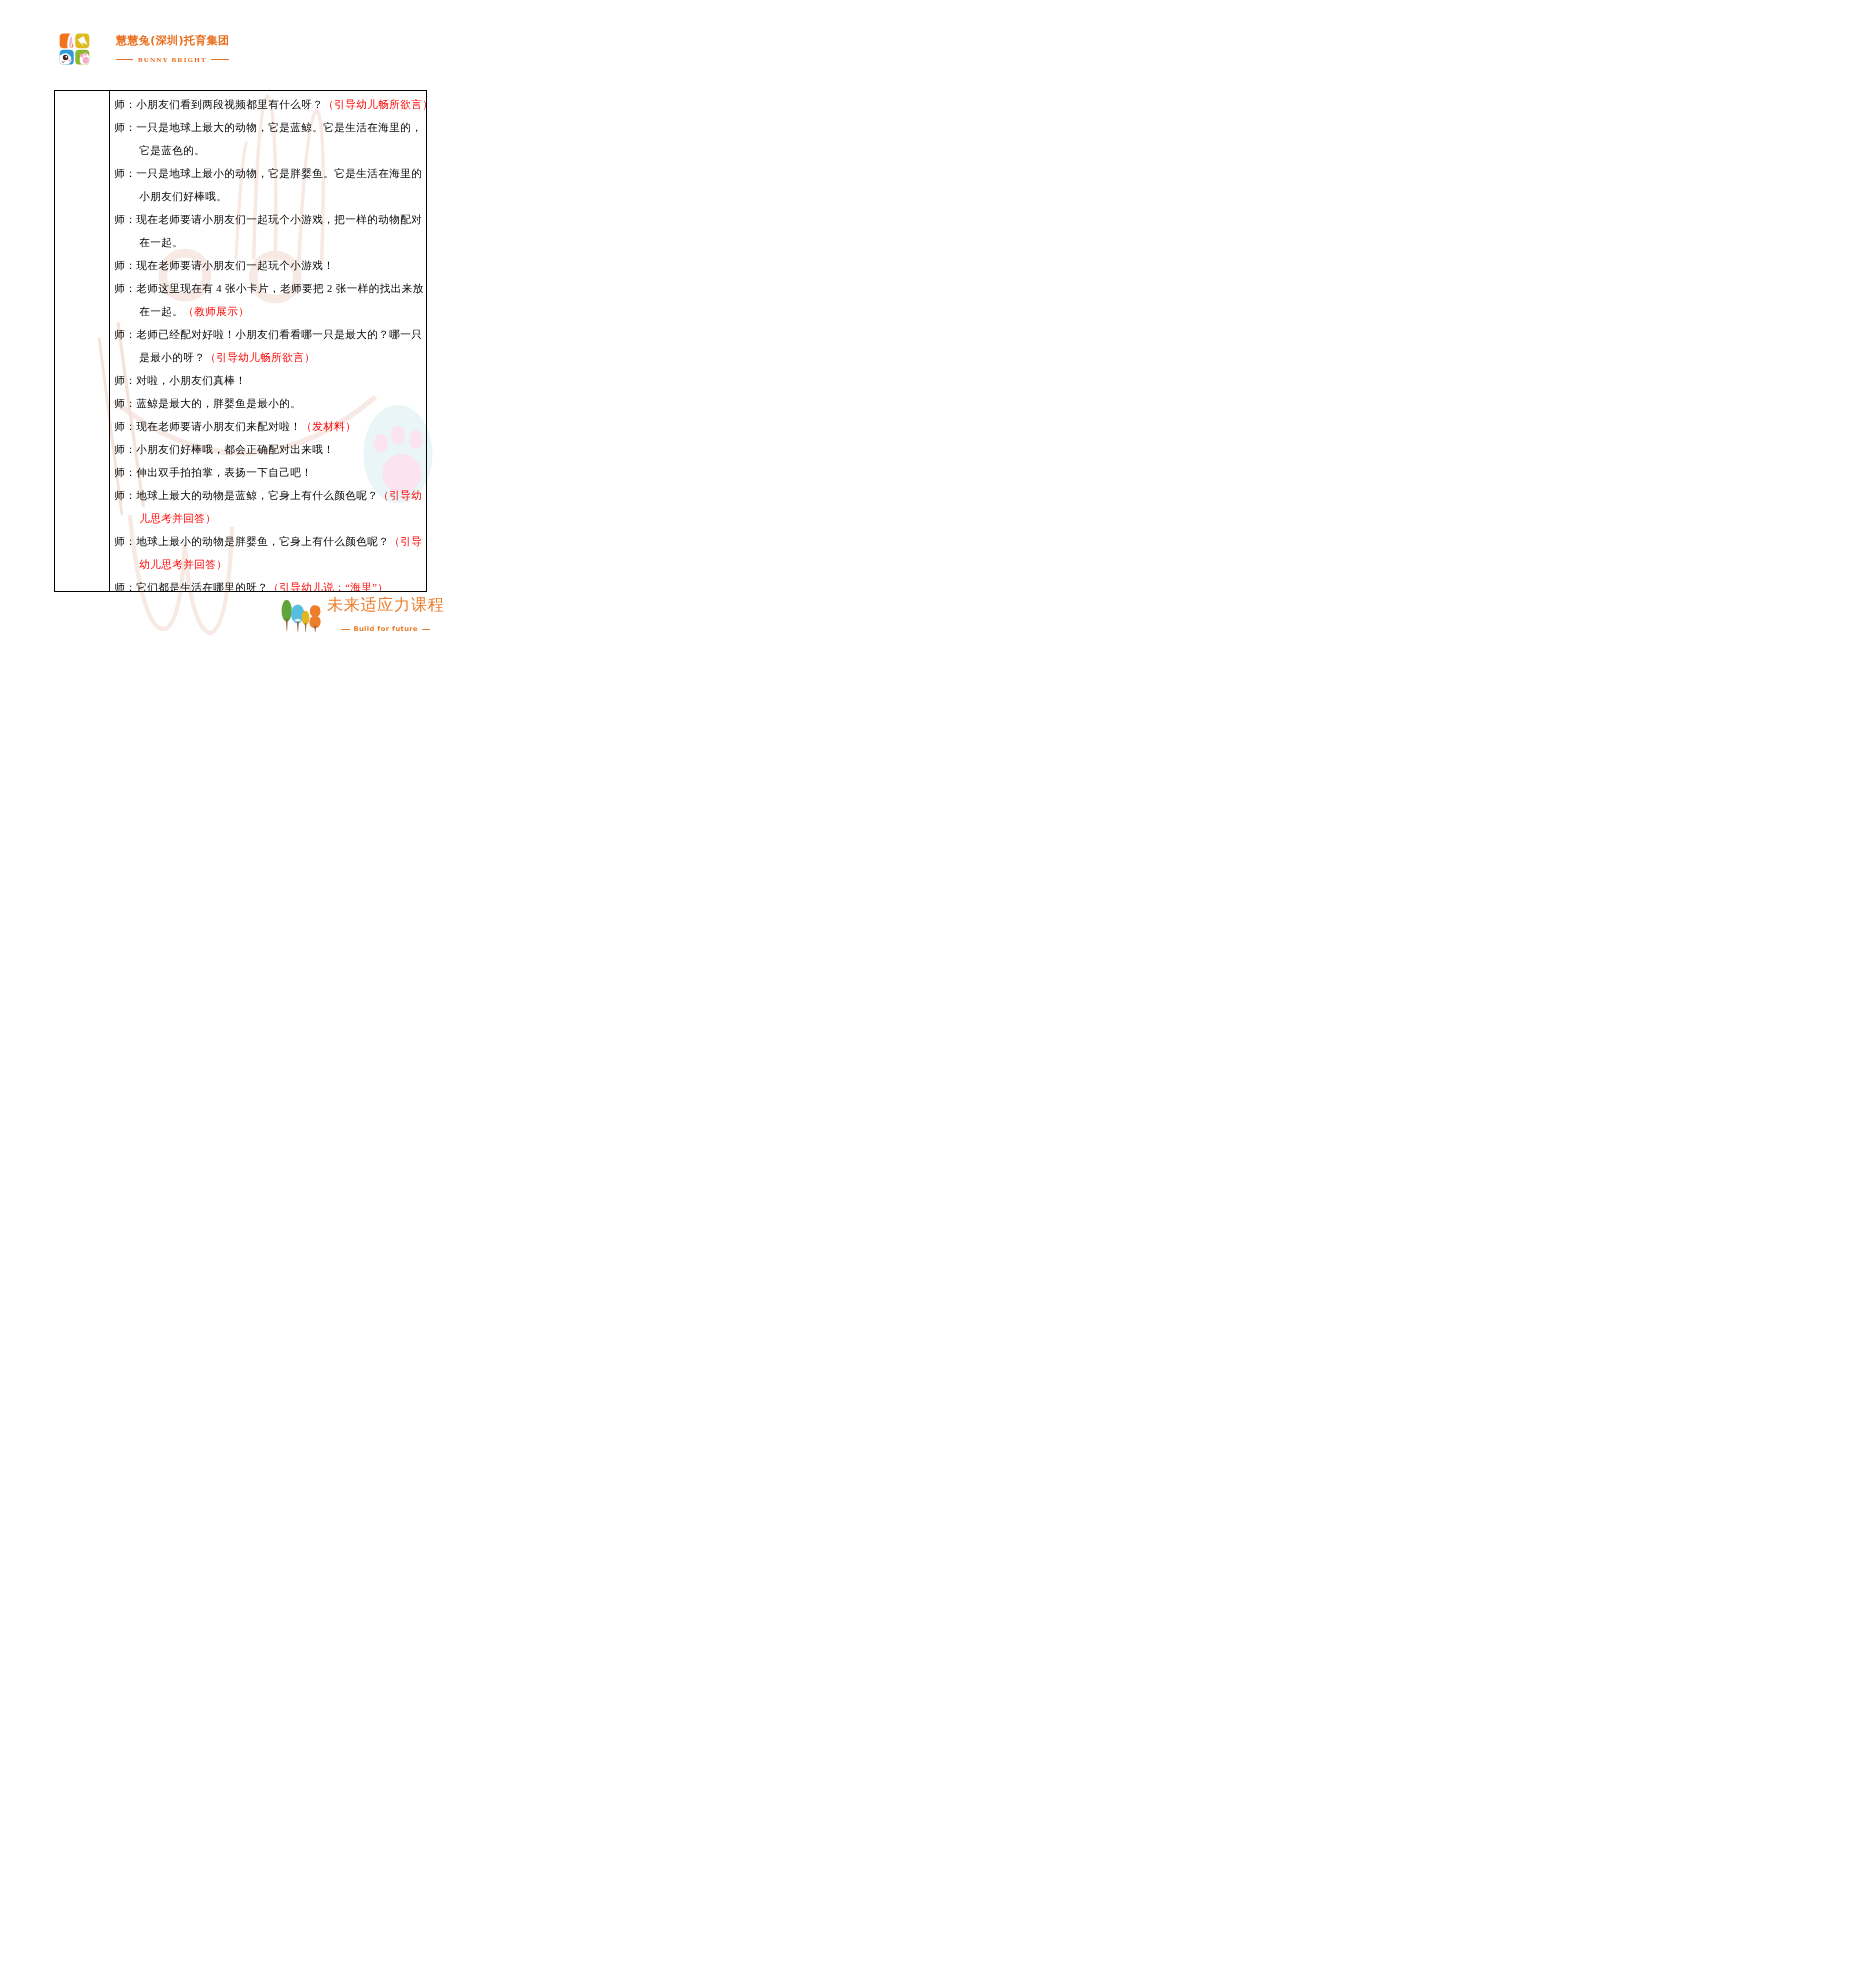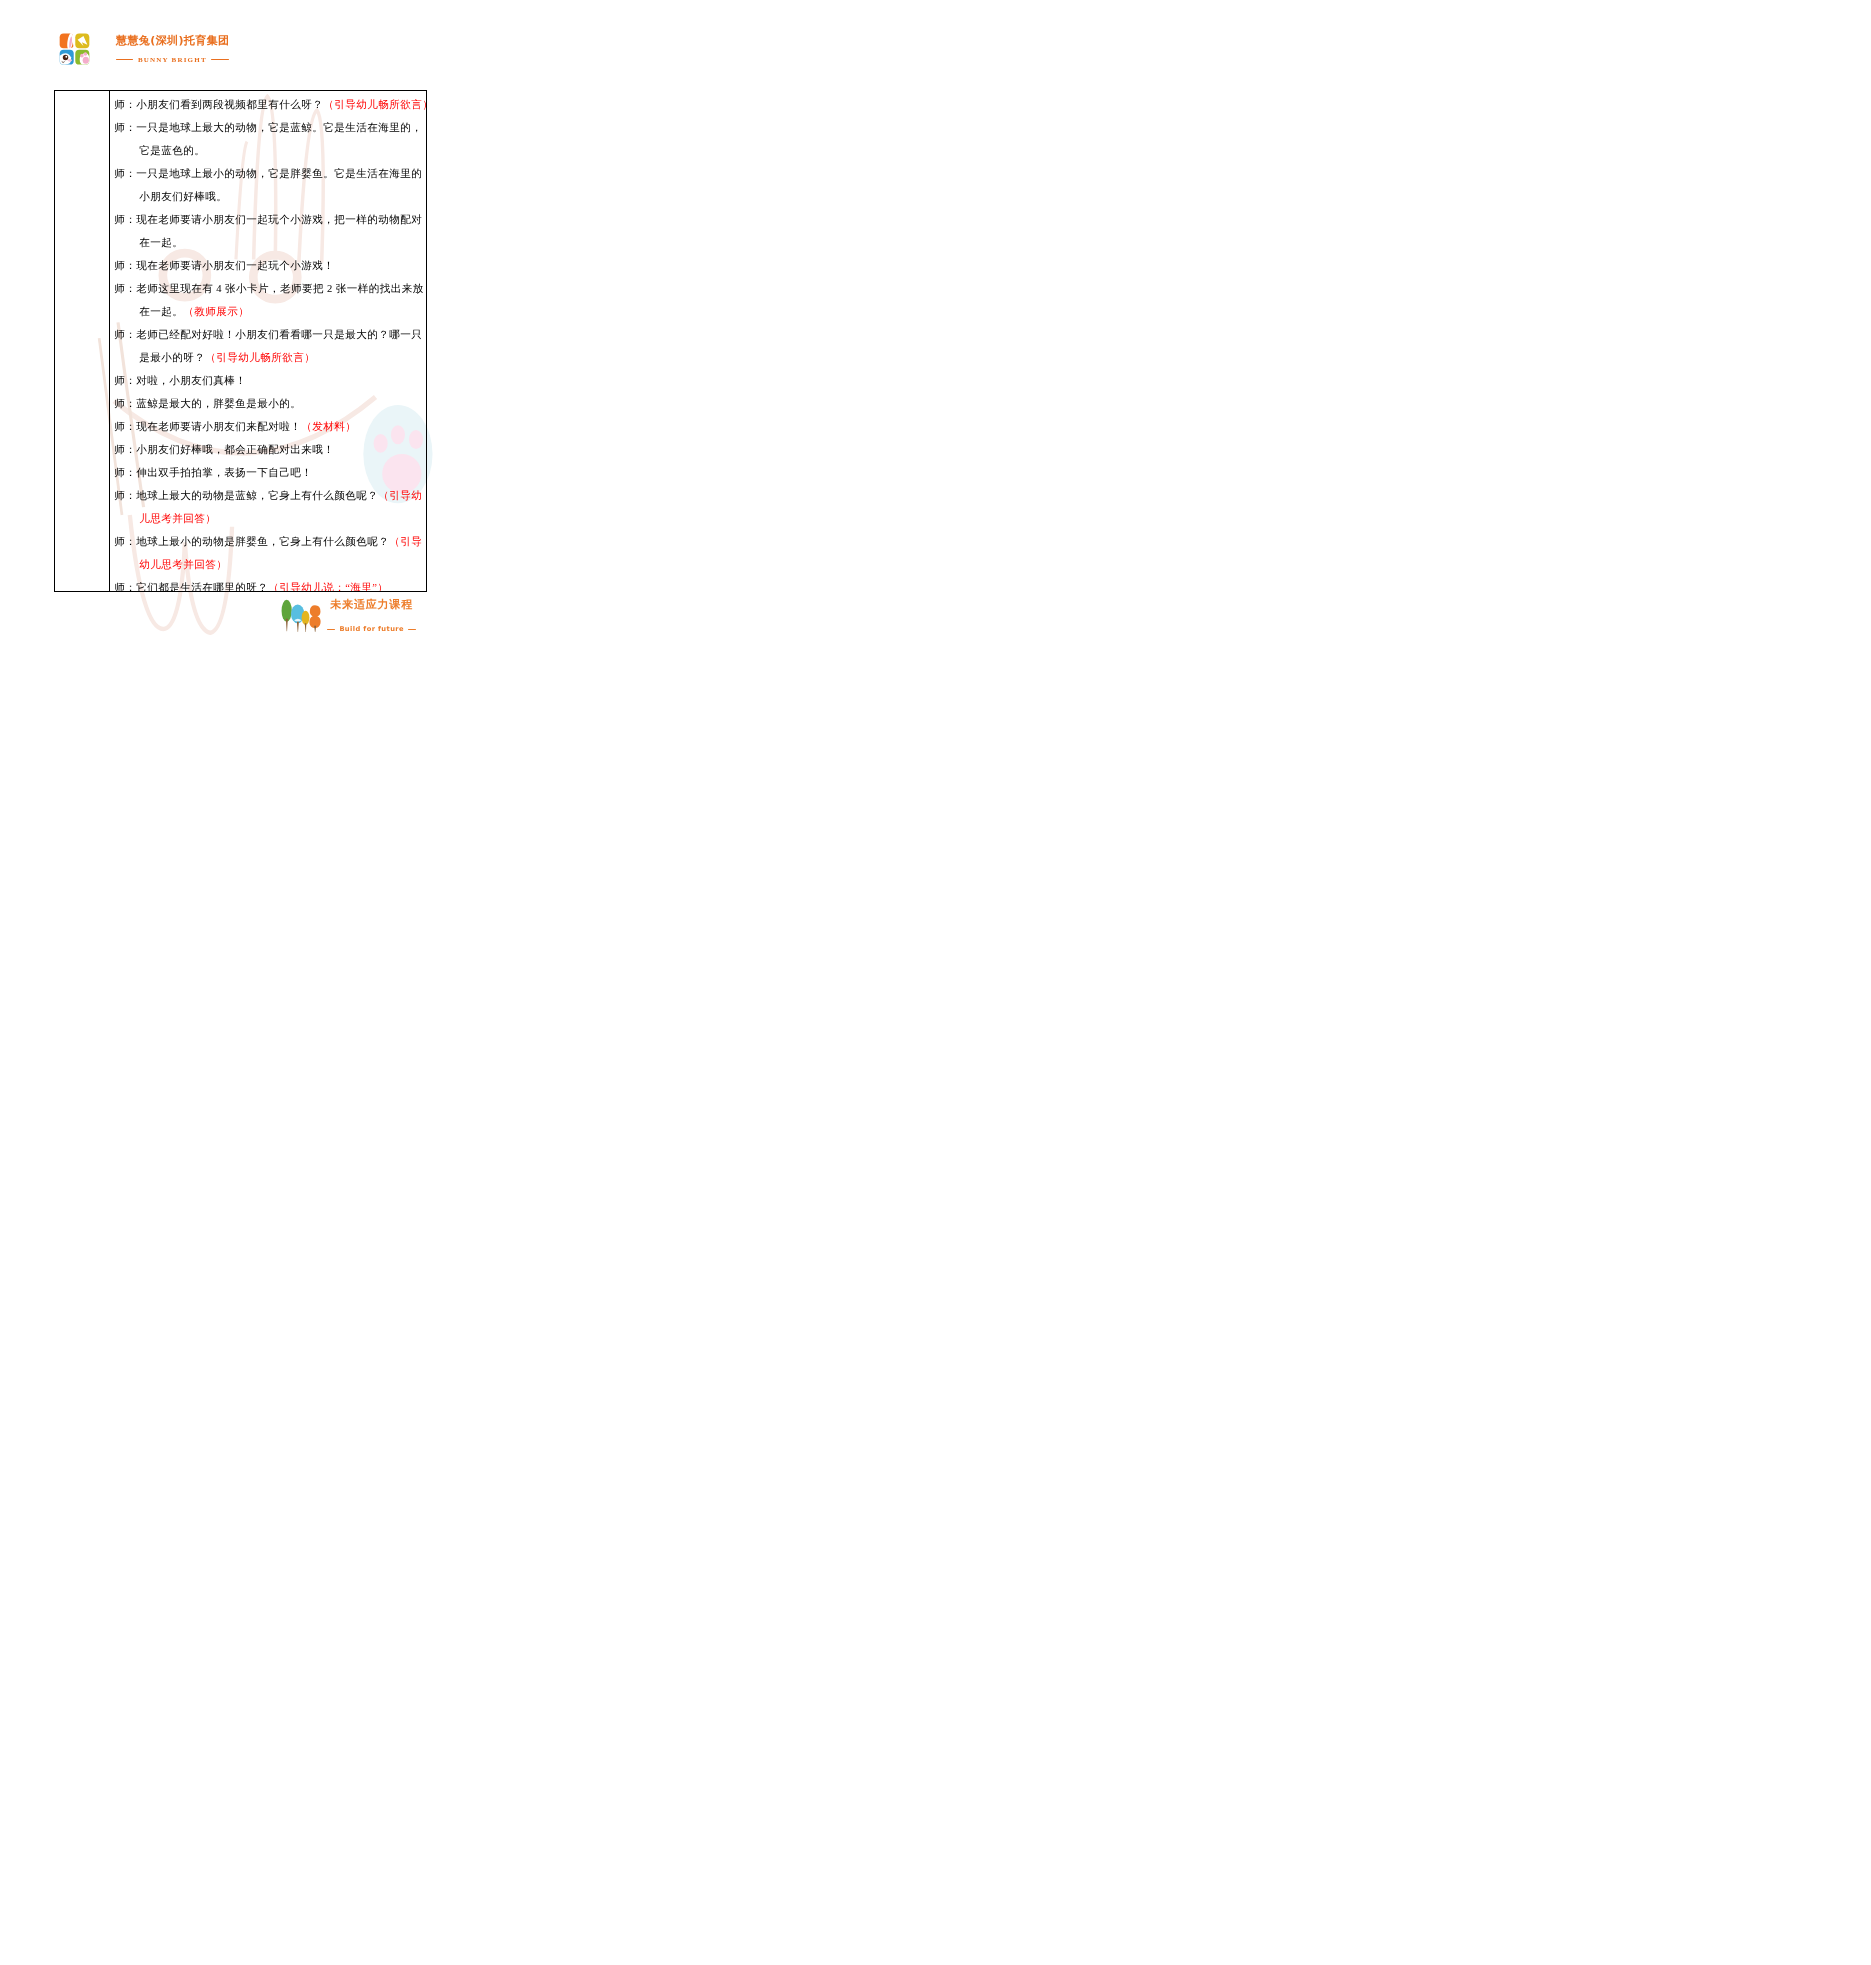--- a/index.html
+++ b/index.html
@@ -58,21 +58,21 @@
   .seg-red{color:#ff0000;}
   
   .footer-logo{
     position:absolute;left:281px;top:598px;
     display:flex;align-items:center;gap:3.9px;z-index:1;
   }
   .footer-trees{width:42px;height:33px;flex:0 0 auto;}
   .footer-textcol{display:flex;flex-direction:column;align-items:center;}
   .footer-cn{
     font-family:"DejaVu Sans", sans-serif;
-    font-weight:bold;font-size:11px;line-height:13.4px;letter-spacing:0.8px;
+    font-weight:normal;font-size:16px;line-height:13.4px;letter-spacing:0.8px;
   }
   .footer-en-row{
     display:flex;align-items:center;gap:3.9px;margin-top:14px;
     font-family:"DejaVu Sans", sans-serif;
     font-weight:bold;font-size:6.7px;letter-spacing:0.4px;
   }
   .footer-dash{display:inline-block;height:1.2px;width:8.6px;border-radius:0.8px;}
 </style>
 </head>
 <body>

